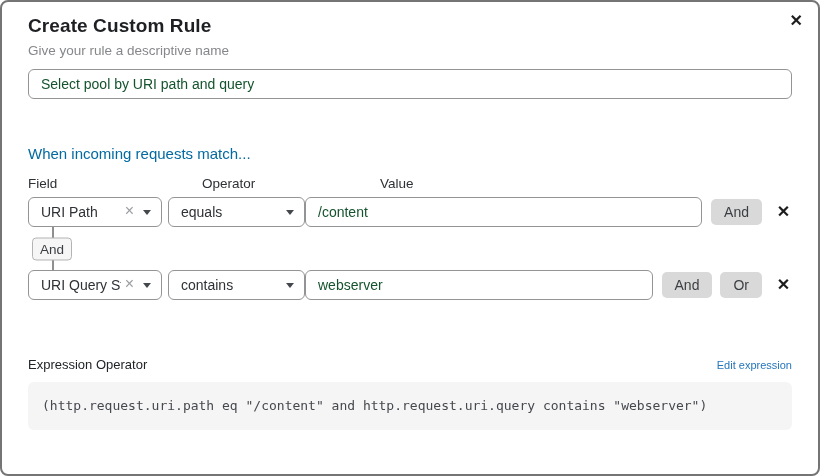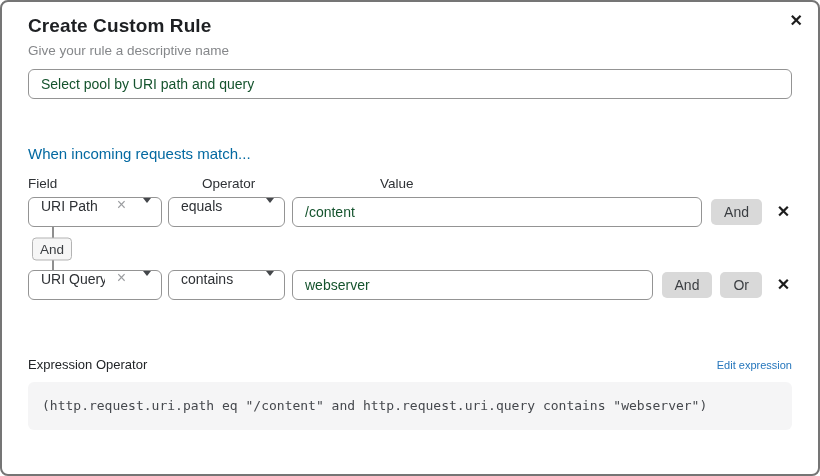--- a/index.html
+++ b/index.html
@@ -87,28 +87,27 @@
     display: flex;
     align-items: center;
     margin-top: 5px;
   }
   .select-box {
     height: 30px;
     border: 1px solid #949494;
     border-radius: 6px;
     background: #fff;
     display: flex;
-    align-items: flex-start;
+    align-items: center;
     padding: 0 10px 0 12px;
     cursor: pointer;
     overflow: hidden;
-    gap: 8px;
   }
   .field-select { width: 134px; margin-right: 6px; }
-  .operator-select { width: 117px; margin-right: 7px; }
+  .operator-select { width: 137px; }
   .select-text {
     font-size: 14px;
     color: #2e3135;
     white-space: nowrap;
     overflow: hidden;
     flex: 1;
   }
   .clear-icon {
     font-size: 16px;
     color: #9b9da0;

